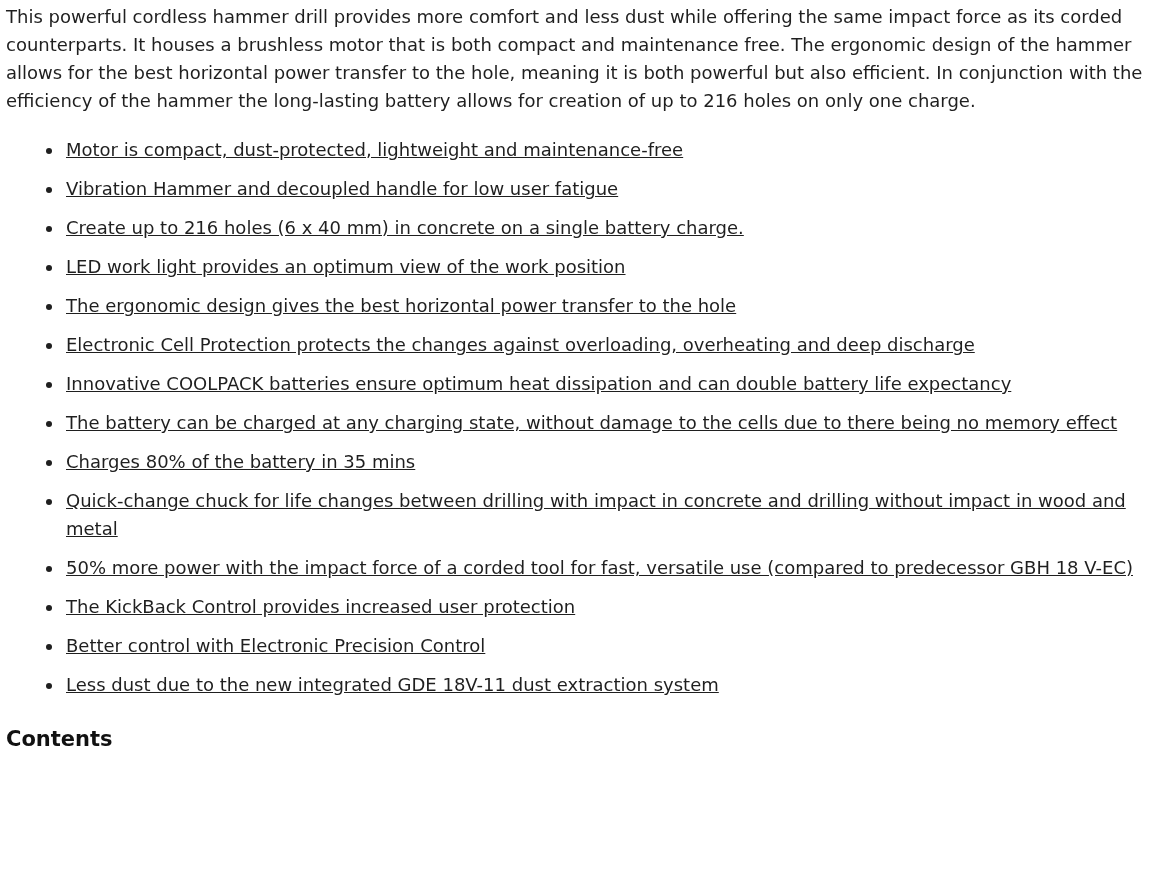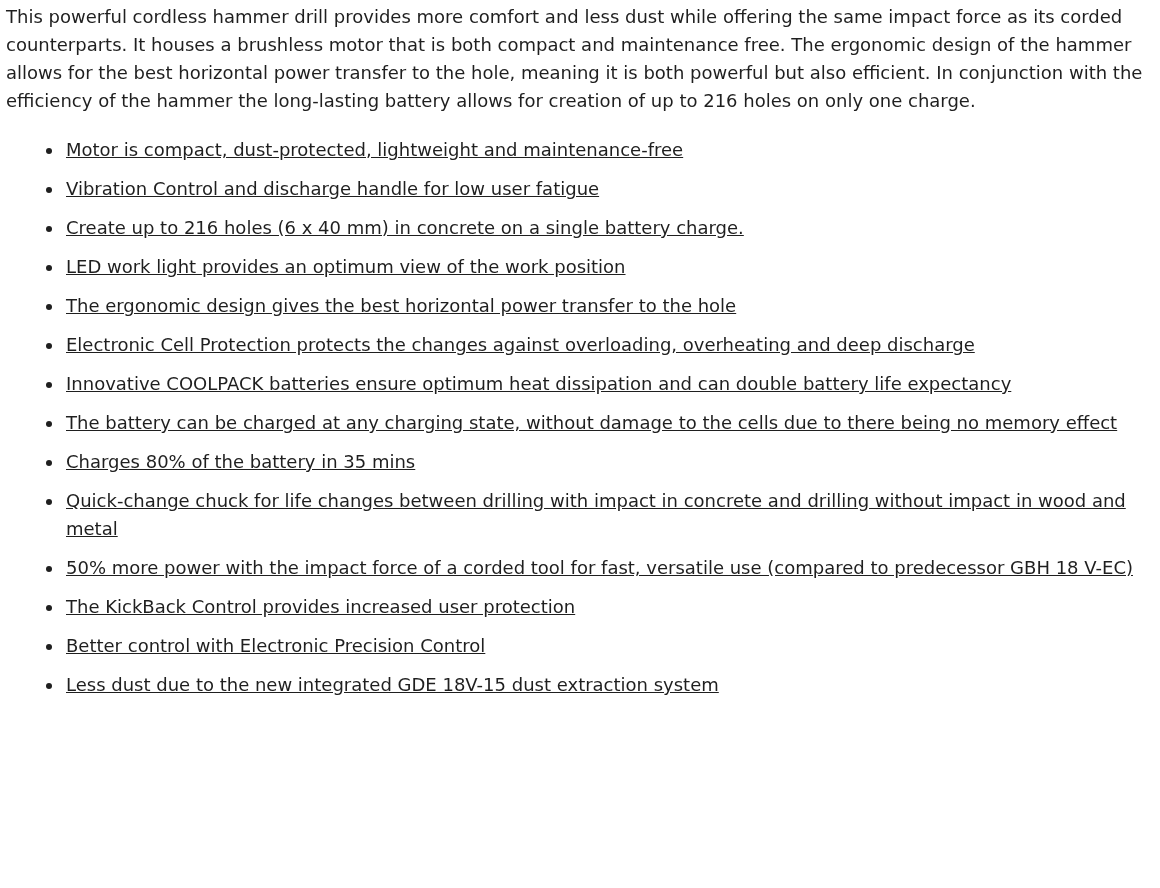--- a/index.html
+++ b/index.html
@@ -41,29 +41,30 @@
   }
 </style>
 </head>
 <body>
 
 <div class="page">
   <p class="intro">This powerful cordless hammer drill provides more comfort and less dust while offering the same impact force as its corded counterparts. It houses a brushless motor that is both compact and maintenance free. The ergonomic design of the hammer allows for the best horizontal power transfer to the hole, meaning it is both powerful but also efficient. In conjunction with the efficiency of the hammer the long-lasting battery allows for creation of up to 216 holes on only one charge.</p>
 
   <ul class="features">
       <li>Motor is compact, dust-protected, lightweight and maintenance-free</li>
-      <li>Vibration Control and discharge handle for low user fatigue</li>
+      <li>Vibration Hammer and decoupled handle for low user fatigue</li>
       <li>Create up to 216 holes (6 x 40 mm) in concrete on a single battery charge.</li>
       <li>LED work light provides an optimum view of the work position</li>
       <li>The ergonomic design gives the best horizontal power transfer to the hole</li>
       <li>Electronic Cell Protection protects the changes against overloading, overheating and deep discharge</li>
       <li>Innovative COOLPACK batteries ensure optimum heat dissipation and can double battery life expectancy</li>
       <li>The battery can be charged at any charging state, without damage to the cells due to there being no memory effect</li>
       <li>Charges 80% of the battery in 35 mins</li>
       <li>Quick-change chuck for life changes between drilling with impact in concrete and drilling without impact in wood and metal</li>
       <li>50% more power with the impact force of a corded tool for fast, versatile use (compared to predecessor GBH 18 V-EC)</li>
       <li>The KickBack Control provides increased user protection</li>
       <li>Better control with Electronic Precision Control</li>
-      <li>Less dust due to the new integrated GDE 18V-15 dust extraction system</li>
+      <li>Less dust due to the new integrated GDE 18V-11 dust extraction system</li>
     </ul>
 
+  <h2 class="contents-heading">Contents</h2>
 
 </div>
 
 </body></html>

